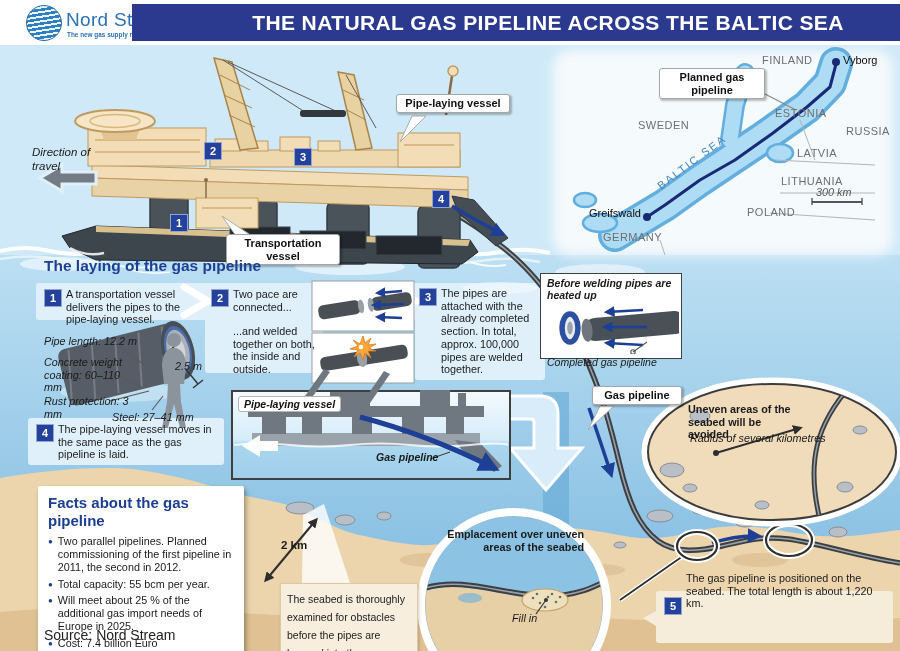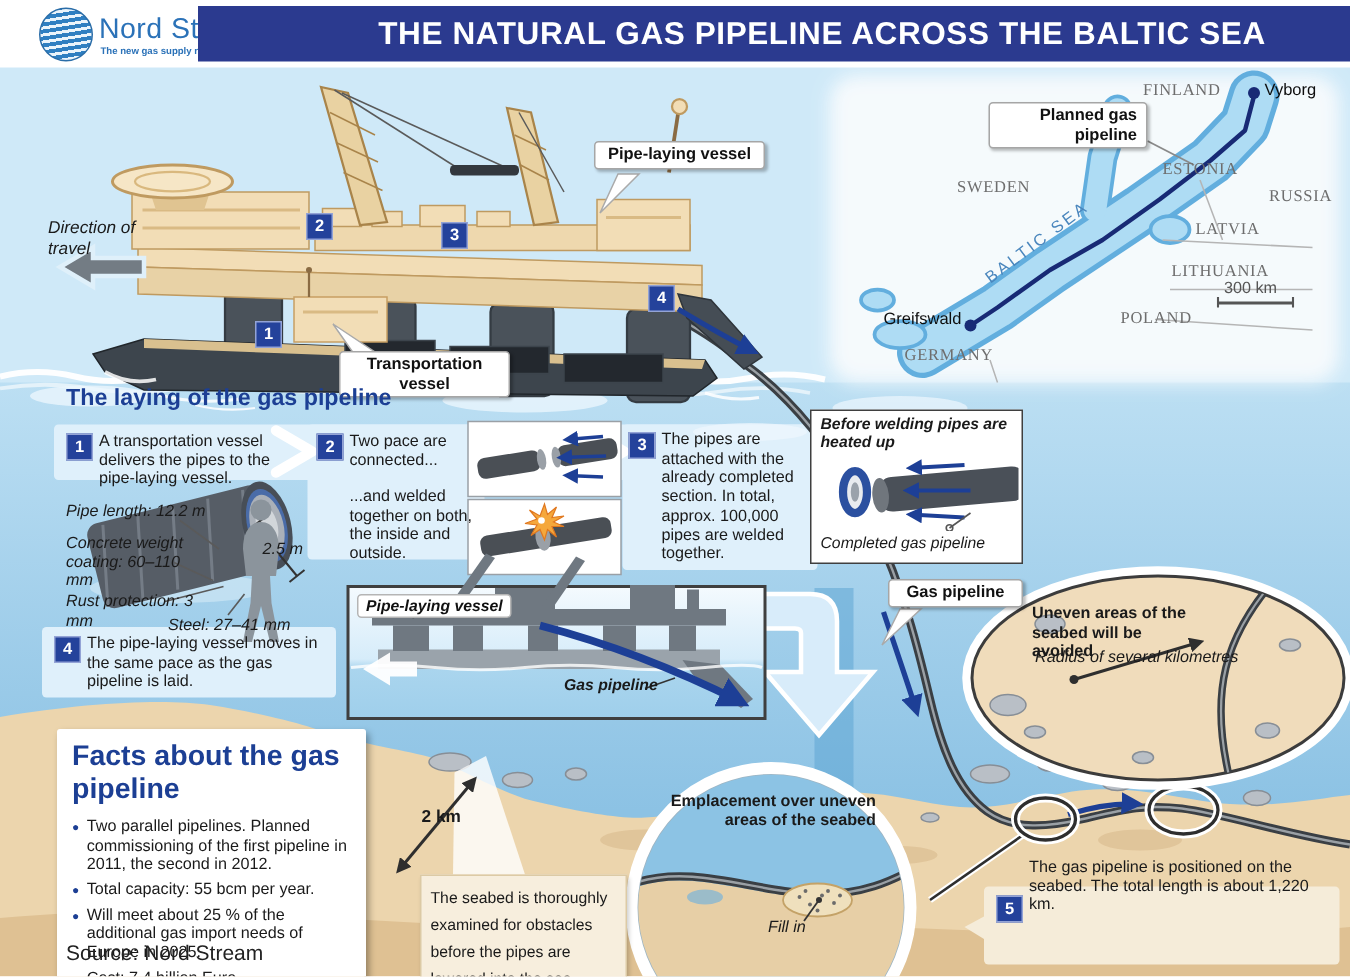--- a/index.html
+++ b/index.html
@@ -16,30 +16,30 @@
   .badge{width:16px;height:16px;background:#24429b;border:1px solid #93a3d6;color:#fff;
          font-weight:bold;font-size:11px;display:flex;align-items:center;justify-content:center;}
   .header-banner{left:132px;top:4px;width:832px;height:37px;background:#2b3a8f;
          display:flex;align-items:center;justify-content:center;}
   .header-title{color:#fff;font-weight:bold;font-size:21px;letter-spacing:.4px;}
   .logo-globe{left:26px;top:5px;width:34px;height:34px;border-radius:50%;
          background:repeating-linear-gradient(171deg,#2f7fc1 0 2.6px,#eaf4fb 2.6px 4.6px);
          border:1px solid #2a6da8;}
   .logo-name{left:66px;top:9px;font-size:19px;color:#2b72b8;letter-spacing:.3px;}
   .logo-tag{left:67px;top:31px;font-size:6.4px;color:#2b72b8;font-weight:bold;}
-  .country{font-size:11px;color:#6e6e6e;letter-spacing:.5px;font-family:Liberation Serif, serif;}
+  .country{font-size:11px;color:#6e6e6e;letter-spacing:.5px;}
   .city{font-size:11px;font-weight:normal;color:#0d0d0d;}
   .factbox{left:38px;top:486px;width:206px;background:#fff;border-radius:2px;
           box-shadow:2px 3px 5px rgba(0,0,0,.35);padding:8px 10px 6px 10px;box-sizing:border-box;}
   .factitem{display:flex;margin-bottom:4px;}
   .factdot{color:#1c3f94;font-size:8px;margin:2px 5px 0 0;}
   .panel-sand{background:#f5ecd9;border-radius:3px;}
   .exambox{left:280px;top:583px;width:138px;background:#f7eedd;border:1px solid #dccaa5;
           box-shadow:1px 2px 3px rgba(0,0,0,.2);padding:5px 6px;box-sizing:border-box;}
-  .weldbox{left:540px;top:273px;width:142px;height:103px;background:#fff;border:1.5px solid #3f3f3f;
+  .weldbox{left:540px;top:273px;width:142px;height:86px;background:#fff;border:1.5px solid #3f3f3f;
           box-sizing:border-box;}
   .ilabel-box{background:#fff;border:1px solid #b5b5b5;border-radius:3px;padding:1px 5px;
           font-style:italic;font-weight:bold;font-size:10.5px;color:#111;}
 </style>
 </head>
 <body>
 
 <div id="canvas">
 
 <svg class="abs" style="left:0;top:0" width="900" height="651" viewBox="0 0 900 651">
@@ -401,22 +401,22 @@
 <div class="abs txt country" style="left:638px;top:119px">SWEDEN</div>
 <div class="abs txt country" style="left:775px;top:107px">ESTONIA</div>
 <div class="abs txt country" style="left:846px;top:125px">RUSSIA</div>
 <div class="abs txt country" style="left:797px;top:147px">LATVIA</div>
 <div class="abs txt country" style="left:781px;top:175px">LITHUANIA</div>
 <div class="abs txt country" style="left:747px;top:206px">POLAND</div>
 <div class="abs txt country" style="left:603px;top:231px">GERMANY</div>
 <div class="abs txt" style="left:655px;top:182px;width:120px;transform:rotate(-37deg);transform-origin:left top;color:#4a86bd;letter-spacing:2px;font-size:11px">BALTIC SEA</div>
 <div class="abs txt city" style="left:843px;top:54px">Vyborg</div>
 <div class="abs txt city" style="left:589px;top:207px">Greifswald</div>
-<div class="abs wlabel" style="left:659px;top:68px;width:92px;text-align:right">Planned gas pipeline</div>
-<div class="abs txt" style="left:816px;top:186px;color:#555;">300 km</div>
+<div class="abs wlabel" style="left:659px;top:68px;width:92px;text-align:center">Planned gas pipeline</div>
+<div class="abs txt" style="left:816px;top:186px;color:#555;font-style:italic">300 km</div>
 
 <div class="abs txt ital" style="left:32px;top:146px;width:66px;font-size:11.5px">Direction of travel</div>
 <div class="abs wlabel" style="left:226px;top:234px;width:100px">Transportation vessel</div>
 <div class="abs wlabel" style="left:396px;top:94px;width:100px">Pipe-laying vessel</div>
 <div class="abs wlabel" style="left:592px;top:386px;width:76px">Gas pipeline</div>
 
 <div class="abs badge" style="left:170px;top:214px">1</div>
 <div class="abs badge" style="left:204px;top:142px">2</div>
 <div class="abs badge" style="left:294px;top:148px">3</div>
 <div class="abs badge" style="left:432px;top:190px">4</div>
@@ -474,21 +474,21 @@
 </div>
 
 <div class="abs txt bold" style="left:440px;top:528px;width:144px;text-align:right">Emplacement over uneven areas of the seabed</div>
 <div class="abs txt ital" style="left:512px;top:612px;width:60px">Fill in</div>
 
 <div class="abs panel-sand" style="left:656px;top:591px;width:237px;height:52px"></div>
 <div class="abs badge" style="left:664px;top:597px">5</div>
 <div class="abs txt" style="left:686px;top:572px;width:198px">The gas pipeline is positioned on the seabed. The total length is about 1,220 km.</div>
 
 <div class="factbox abs">
-  <div class="txt bold navy" style="font-size:19px;margin-bottom:6px">Facts about the gas pipeline</div>
+  <div class="txt bold navy" style="font-size:15px;margin-bottom:6px">Facts about the gas pipeline</div>
   <div class="factitem">
     <span class="factdot">●</span>
     <span class="txt">Two parallel pipelines. Planned commissioning of the first pipeline in 2011, the second in 2012.</span>
   </div>
   <div class="factitem">
     <span class="factdot">●</span>
     <span class="txt">Total capacity: 55 bcm per year.</span>
   </div>
   <div class="factitem">
     <span class="factdot">●</span>

